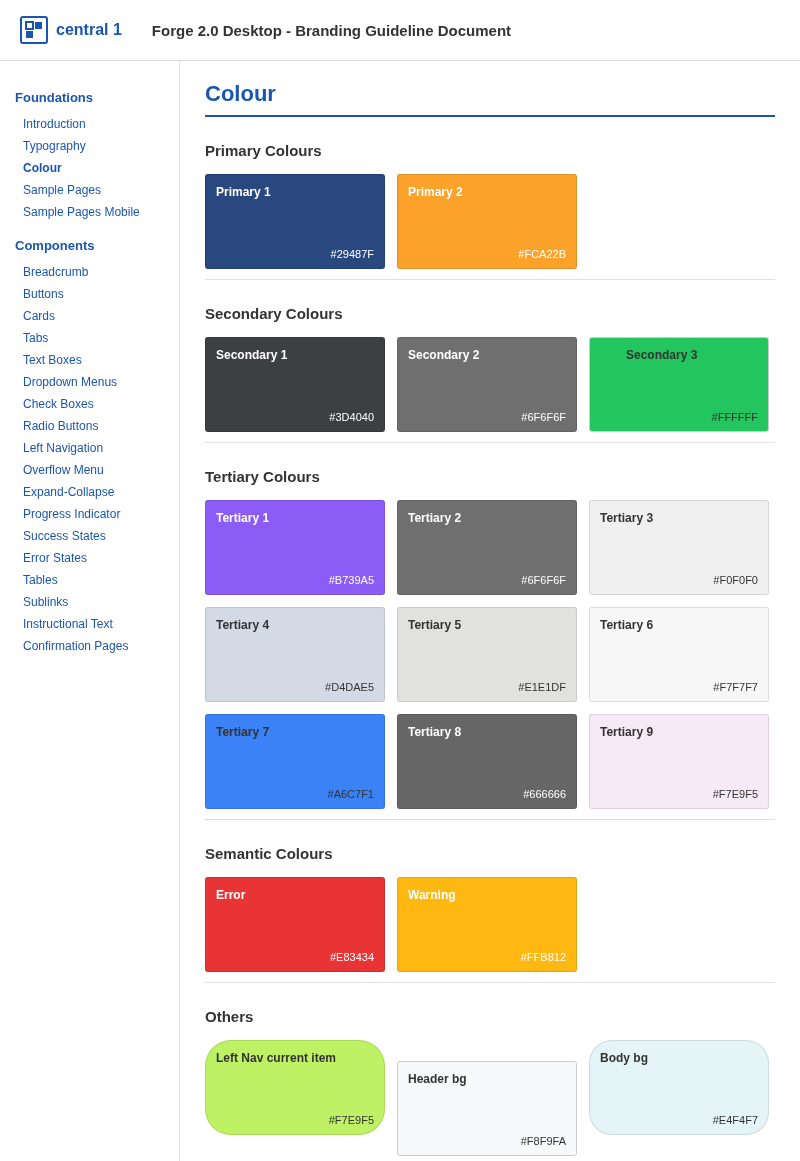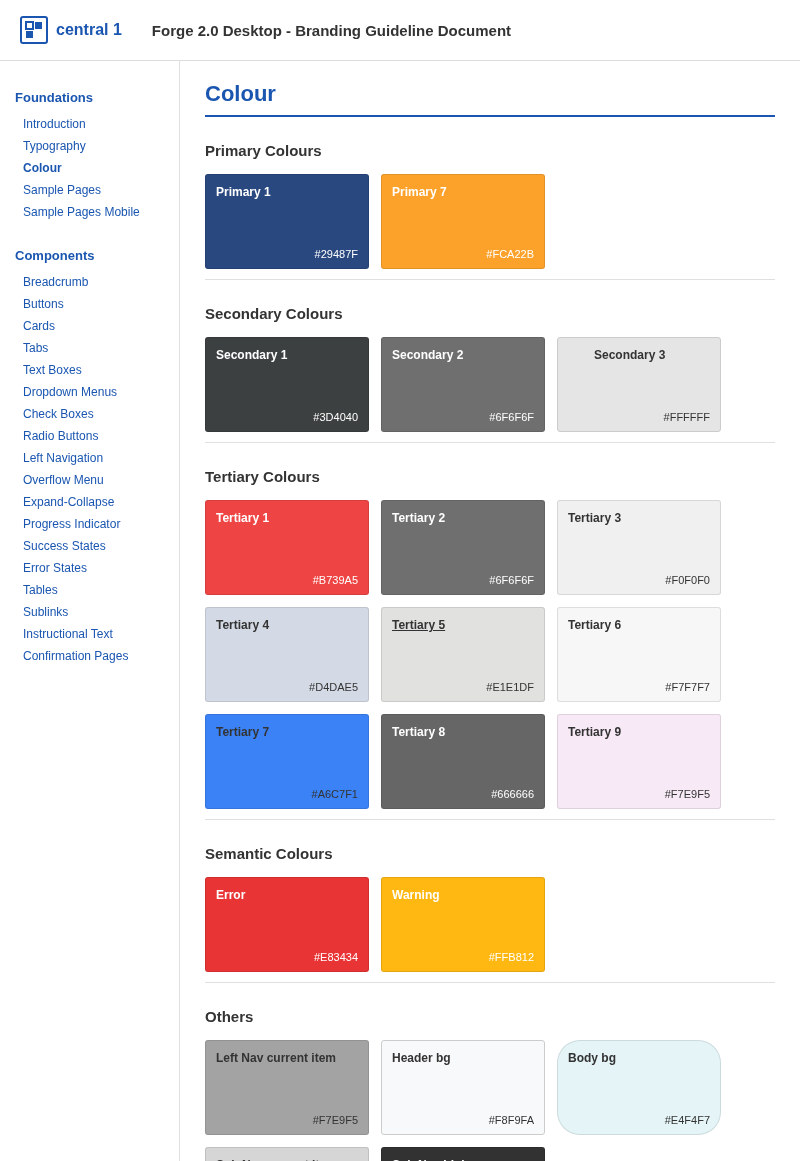--- a/index.html
+++ b/index.html
@@ -14,36 +14,36 @@
     .logo-icon svg { width: 18px; height: 18px; }
     .logo-text { font-size: 16px; font-weight: bold; color: #1a56b0; }
     .header-title { font-size: 15px; color: #333; }
     .header-title span { font-weight: bold; }
 
     
     .main-layout { display: flex; }
 
     
     .sidebar { width: 180px; min-width: 180px; padding: 20px 15px; border-right: 1px solid #e0e0e0; background: #fff; }
-    .sidebar-section-title { font-size: 13px; font-weight: bold; color: #1a56b0; margin-bottom: 8px; margin-top: 25px; }
+    .sidebar-section-title { font-size: 13px; font-weight: bold; color: #1a56b0; margin-bottom: 8px; margin-top: 15px; }
     .sidebar-section-title:first-child { margin-top: 9px; }
     .sidebar-item { display: block; font-size: 12px; color: #1a56b0; padding: 4px 0 4px 8px; cursor: pointer; text-decoration: none; }
     .sidebar-item.active { color: #1a56b0; font-weight: bold; }
 
     
     .content { flex: 1; padding: 20px 25px; background: #fff; }
 
     .page-title { font-size: 22px; font-weight: bold; color: #1a56b0; margin-bottom: 20px; padding-bottom: 8px; border-bottom: 2px solid #1a56b0; }
 
     .section-title { font-size: 15px; font-weight: bold; color: #333; margin-bottom: 15px; margin-top: 25px; }
     .section-title:first-of-type { margin-top: 5px; }
 
     .color-grid { display: flex; flex-wrap: wrap; gap: 12px; margin-bottom: 10px; }
 
-    .color-swatch { width: 164px; height: 95px; border-radius: 3px; display: flex; flex-direction: column; justify-content: space-between; padding: 10px; position: relative; border: 1px solid rgba(0,0,0,0.1); }
+    .color-swatch { width: 180px; height: 95px; border-radius: 3px; display: flex; flex-direction: column; justify-content: space-between; padding: 10px; position: relative; border: 1px solid rgba(0,0,0,0.1); }
     .color-swatch.white-border { border: 1px solid #ccc; }
     .swatch-label { font-size: 12px; font-weight: bold; }
     .swatch-hex { font-size: 11px; position: absolute; bottom: 8px; right: 10px; }
 
     .swatch-light-text .swatch-label, .swatch-light-text .swatch-hex { color: #fff; }
     .swatch-dark-text .swatch-label, .swatch-dark-text .swatch-hex { color: #333; }
 
     .divider { border: none; border-top: 1px solid #e0e0e0; margin: 10px 0 20px 0; }
   </style>
 </head>
@@ -101,62 +101,62 @@
     <div class="content">
       <div class="page-title">Colour</div>
 
       <div class="section-title">Primary Colours</div>
       <div class="color-grid">
         <div class="color-swatch swatch-light-text" style="background-color:#29487F;">
           <span class="swatch-label">Primary 1</span>
           <span class="swatch-hex">#29487F</span>
         </div>
         <div class="color-swatch swatch-light-text" style="background-color:#FCA22B;">
-          <span class="swatch-label">Primary 7</span>
+          <span class="swatch-label">Primary 2</span>
           <span class="swatch-hex">#FCA22B</span>
         </div>
       </div>
       <hr class="divider">
 
       <div class="section-title">Secondary Colours</div>
       <div class="color-grid">
         <div class="color-swatch swatch-light-text" style="background-color:#3D4040;">
           <span class="swatch-label">Secondary 1</span>
           <span class="swatch-hex">#3D4040</span>
         </div>
         <div class="color-swatch swatch-light-text" style="background-color:#6F6F6F;">
           <span class="swatch-label">Secondary 2</span>
           <span class="swatch-hex">#6F6F6F</span>
         </div>
-        <div class="color-swatch swatch-dark-text white-border" style="background-color:#e5e5e5;padding-left:36px;">
+        <div class="color-swatch swatch-dark-text white-border" style="background-color:#22c55e;padding-left:36px;">
           <span class="swatch-label">Secondary 3</span>
           <span class="swatch-hex">#FFFFFF</span>
         </div>
       </div>
       <hr class="divider">
 
       <div class="section-title">Tertiary Colours</div>
       <div class="color-grid">
-        <div class="color-swatch swatch-light-text" style="background-color:#ef4444;">
+        <div class="color-swatch swatch-light-text" style="background-color:#8b5cf6;">
           <span class="swatch-label">Tertiary 1</span>
           <span class="swatch-hex">#B739A5</span>
         </div>
         <div class="color-swatch swatch-light-text" style="background-color:#6F6F6F;">
           <span class="swatch-label">Tertiary 2</span>
           <span class="swatch-hex">#6F6F6F</span>
         </div>
         <div class="color-swatch swatch-dark-text" style="background-color:#F0F0F0;">
           <span class="swatch-label">Tertiary 3</span>
           <span class="swatch-hex">#F0F0F0</span>
         </div>
         <div class="color-swatch swatch-dark-text" style="background-color:#D4DAE5;">
           <span class="swatch-label">Tertiary 4</span>
           <span class="swatch-hex">#D4DAE5</span>
         </div>
-        <div class="color-swatch swatch-dark-text" style="background-color:#E1E1DF;text-decoration:underline;">
+        <div class="color-swatch swatch-dark-text" style="background-color:#E1E1DF;">
           <span class="swatch-label">Tertiary 5</span>
           <span class="swatch-hex">#E1E1DF</span>
         </div>
         <div class="color-swatch swatch-dark-text" style="background-color:#F7F7F7;">
           <span class="swatch-label">Tertiary 6</span>
           <span class="swatch-hex">#F7F7F7</span>
         </div>
         <div class="color-swatch swatch-dark-text" style="background-color:#3b82f6;">
           <span class="swatch-label">Tertiary 7</span>
           <span class="swatch-hex">#A6C7F1</span>
@@ -180,25 +180,25 @@
         </div>
         <div class="color-swatch swatch-light-text" style="background-color:#FFB812;">
           <span class="swatch-label">Warning</span>
           <span class="swatch-hex">#FFB812</span>
         </div>
       </div>
       <hr class="divider">
 
       <div class="section-title">Others</div>
       <div class="color-grid">
-        <div class="color-swatch swatch-dark-text" style="background-color:#a3a3a3;">
+        <div class="color-swatch swatch-dark-text" style="background-color:#bef264;border-radius:26px;">
           <span class="swatch-label">Left Nav current item</span>
           <span class="swatch-hex">#F7E9F5</span>
         </div>
-        <div class="color-swatch swatch-dark-text white-border" style="background-color:#F8F9FA;">
+        <div class="color-swatch swatch-dark-text white-border" style="background-color:#F8F9FA;margin-top:21px;">
           <span class="swatch-label">Header bg</span>
           <span class="swatch-hex">#F8F9FA</span>
         </div>
         <div class="color-swatch swatch-dark-text" style="background-color:#E4F4F7;border-radius:23px;">
           <span class="swatch-label">Body bg</span>
           <span class="swatch-hex">#E4F4F7</span>
         </div>
         <div class="color-swatch swatch-dark-text" style="background-color:#D6D6D6;">
           <span class="swatch-label">Sub Nav current item</span>
 

